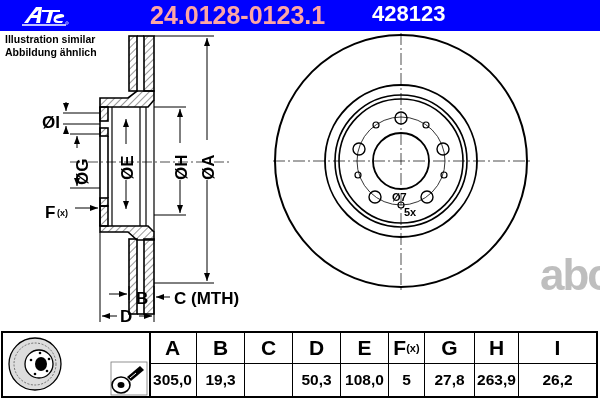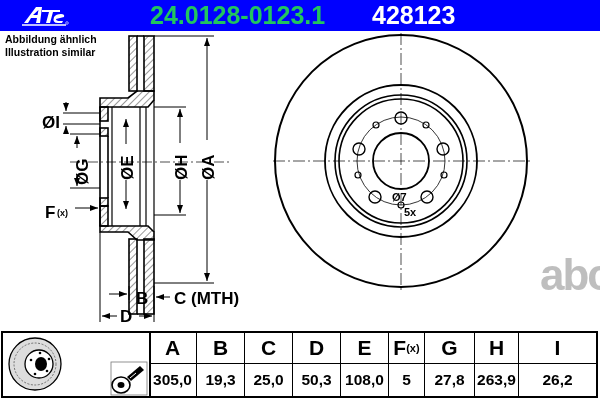--- a/index.html
+++ b/index.html
@@ -1,20 +1,20 @@
 <!DOCTYPE html>
 <html><head>
 <meta charset="utf-8">
 <style>
   html, body { margin:0; padding:0; background:#fff; }
   body { width:600px; height:400px; position:relative; overflow:hidden; font-family:"Liberation Sans", sans-serif; }
   .header { position:absolute; left:0; top:0; width:600px; height:31px; background:#0000ff; }
   .logo { position:absolute; left:20px; top:3px; width:60px; height:24px; }
-  .partno { position:absolute; left:150px; top:1px; color:#22c55e; font-weight:bold; font-size:25px; letter-spacing:0px; }
-  .refno { position:absolute; left:372px; top:1px; color:#fff; font-weight:bold; font-size:25px; }
+  .partno { position:absolute; left:150px; top:1px; color:#fca5a5; font-weight:bold; font-size:25px; letter-spacing:0px; }
+  .refno { position:absolute; left:372px; top:1px; color:#fff; font-weight:bold; font-size:22px; }
   .note { position:absolute; left:5px; top:33px; font-size:10.5px; font-weight:bold; line-height:12.5px; color:#000; }
   .drawing { position:absolute; left:0; top:0; width:600px; height:330px; }
   .lbl { font-family:"Liberation Sans", sans-serif; font-weight:bold; fill:#000; }
   .watermark { position:absolute; left:540px; top:250px; font-size:44px; font-weight:bold; color:#b8b8b8; font-family:"Liberation Sans", sans-serif; letter-spacing:-2px; opacity:0.9; }
   .table { position:absolute; left:1px; top:331px; width:597px; height:67px; border:2px solid #000; box-sizing:border-box; }
   .imgcell { position:absolute; left:0; top:0; width:146px; height:63px; border-right:2px solid #000; }
   .grid { position:absolute; left:146px; top:0; right:0; height:63px; display:flex; }
   .col { border-right:1.5px solid #000; display:flex; flex-direction:column; box-sizing:border-box; }
   .col:last-child { border-right:none; }
   .hcell { height:31px; border-bottom:1.5px solid #000; display:flex; align-items:center; justify-content:center; font-weight:bold; font-size:21px; box-sizing:border-box; }
@@ -30,22 +30,22 @@
     <path d="M22 7 L40 7 L40 9 L33 9 L30 20 L26 20 L29 9 L22 9 Z" fill="#fff"></path>
     <path d="M34 14 Q36 11 41 11 Q45 11 44 14 L36 16 Q36 18 40 18 L43 18 L42 20 L38 20 Q32 20 34 14 Z" fill="#fff"></path>
     <line x1="2" y1="22" x2="46" y2="22" stroke="#fff" stroke-width="1.5"></line>
     <circle cx="47" cy="20" r="1.3" fill="none" stroke="#fff" stroke-width="0.6"></circle>
   </svg>
   <span class="partno">24.0128-0123.1</span>
   <span class="refno">428123</span>
 </div>
 
 <div class="note">
+  <div>Illustration similar</div>
   <div>Abbildung ähnlich</div>
-  <div>Illustration similar</div>
 </div>
 
 <svg class="drawing" viewBox="0 0 600 330">
   <defs>
     <pattern id="hatch" width="5" height="5" patternUnits="userSpaceOnUse" patternTransform="rotate(45)">
       <line x1="0" y1="0" x2="0" y2="5" stroke="#000" stroke-width="0.8"></line>
     </pattern>
   </defs>
 
   <g stroke="#000" stroke-width="1.6" fill="none">
@@ -192,21 +192,20 @@
     <div class="col" style="width:48px">
       <div class="hcell">A</div>
       <div class="vcell">305,0</div>
     </div>
     <div class="col" style="width:48px">
       <div class="hcell">B</div>
       <div class="vcell">19,3</div>
     </div>
     <div class="col" style="width:48px">
       <div class="hcell">C</div>
-      <div class="vcell">25,0</div>
     </div>
     <div class="col" style="width:48px">
       <div class="hcell">D</div>
       <div class="vcell">50,3</div>
     </div>
     <div class="col" style="width:48px">
       <div class="hcell">E</div>
       <div class="vcell">108,0</div>
     </div>
     <div class="col" style="width:36px">

